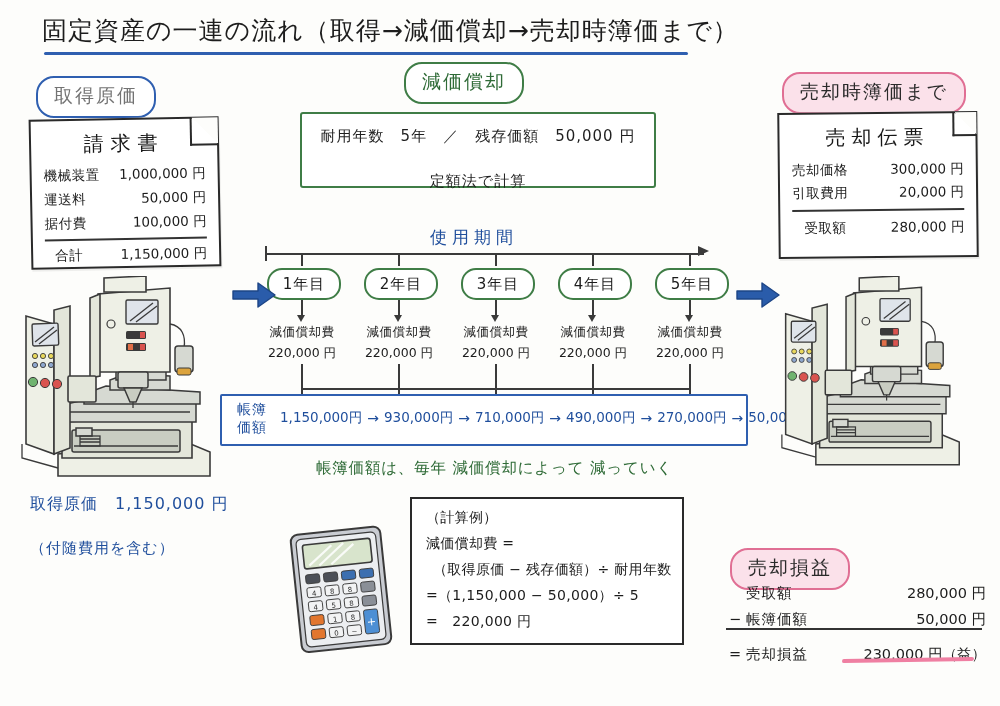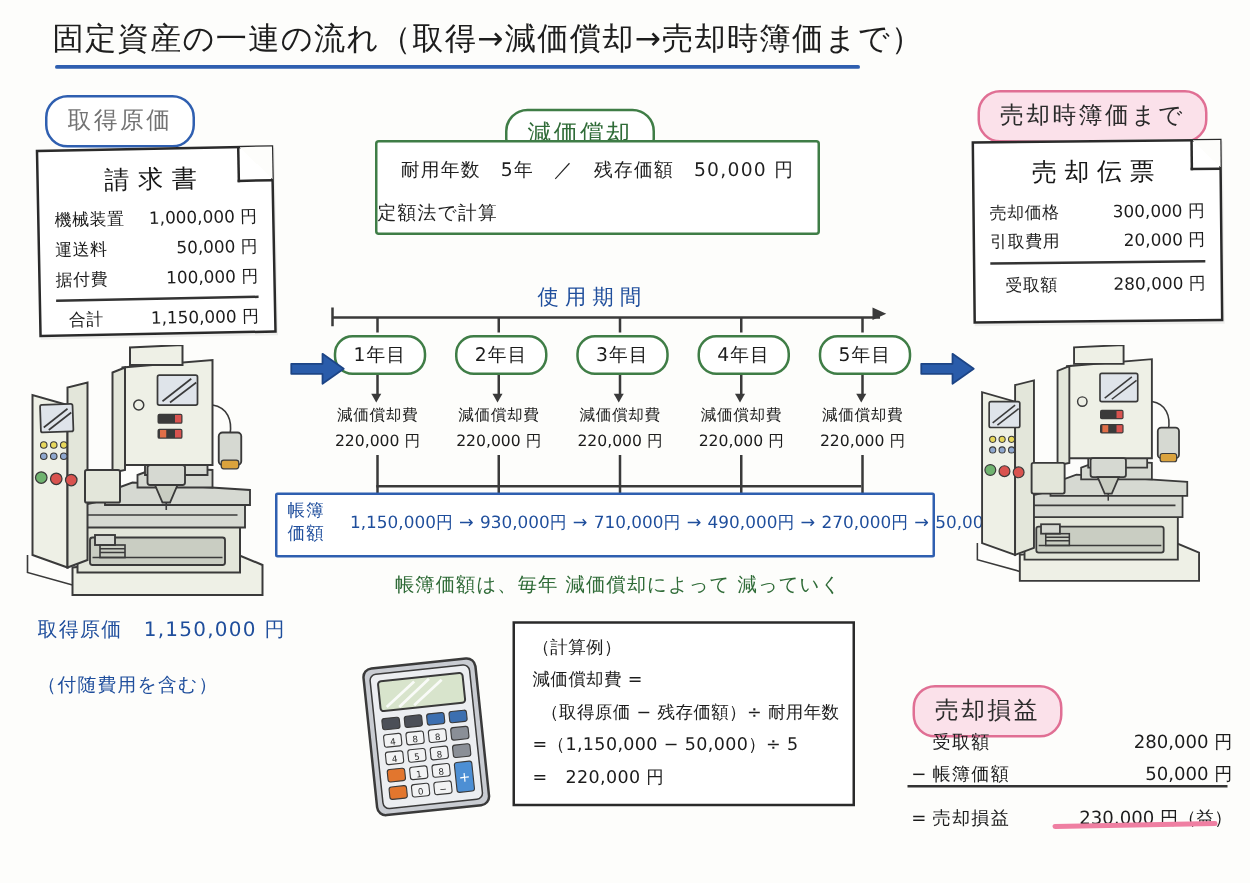--- a/index.html
+++ b/index.html
@@ -30,21 +30,21 @@
   .pill{
     border-radius:18px;background:#fff;
     font-size:19px;letter-spacing:2px;
     padding:5px 16px 7px 16px;white-space:nowrap;text-align:center;
   }
   .pill-blue{border:2.4px solid #2f5fb0;color:#737373;}
   .pill-green{border:2.4px solid #3f7d46;color:#2f6b37;}
   .pill-pink{border:2.4px solid #e06f94;color:#2b2b2b;background:#fbe1ea;}
 
   #pill-acq{left:36px;top:76px;}
-  #pill-dep{left:404px;top:87px;}
+  #pill-dep{left:404px;top:62px;}
   #pill-sale{left:782px;top:72px;}
 
   
   .paper{
     background:#fff;border:2px solid #2a2a2a;
     box-shadow:1px 2px 0 rgba(0,0,0,.06);
   }
   .paper-title{
     text-align:center;font-size:21px;letter-spacing:6px;
     color:#171717;
@@ -82,21 +82,21 @@
     background:linear-gradient(225deg,#fdfdfb 0 50%,transparent 50%);
     border-left:2px solid #2a2a2a;border-bottom:2px solid #2a2a2a;
   }
 
   
   #dep-box{
     left:300px;top:112px;width:352px;height:72px;
     border:2.2px solid #3f7d46;background:#fff;border-radius:3px;
   }
   #dep-box .l1{margin-top:13px;text-align:center;font-size:15px;letter-spacing:1px;color:#1f1f1f;}
-  #dep-box .l2{margin-top:15px;font-size:15px;letter-spacing:1px;color:#1f1f1f;}
+  #dep-box .l2{margin-top:26px;text-align:center;font-size:15px;letter-spacing:1px;color:#1f1f1f;}
 
   
   #usage-label{
     left:430px;top:226px;font-size:17px;color:#1f4e9c;letter-spacing:5px;
   }
   #tl-axis{left:266px;top:253px;width:438px;height:2px;background:#3a3a3a;}
   #tl-cap{left:265px;top:246px;width:2px;height:15px;background:#3a3a3a;}
   #tl-arrow{
     left:698px;top:246px;width:0;height:0;
     border-left:11px solid #3a3a3a;
@@ -123,21 +123,21 @@
   }
   .plainline{position:absolute;width:1.6px;background:#3a3a3a;}
 
   
   #bv-box{
     left:220px;top:394px;width:524px;height:48px;
     border:2.1px solid #2f5fb0;background:#fff;border-radius:2px;
   }
   #bv-label{
     position:absolute;left:8px;top:5px;width:44px;
-    font-size:14px;color:#1f4e9c;line-height:1.25;text-align:left;letter-spacing:1px;
+    font-size:14px;color:#1f4e9c;line-height:1.25;text-align:center;letter-spacing:1px;
   }
   #bv-chain{
     position:absolute;left:58px;top:13px;right:4px;
     display:flex;align-items:center;gap:5px;
     font-size:13.5px;color:#1f4e9c;white-space:nowrap;
   }
   #bv-chain .bva{color:#1f4e9c;font-size:14px;}
 
   #green-note{
     left:316px;top:458px;font-size:15.5px;color:#2f6b37;letter-spacing:.8px;

